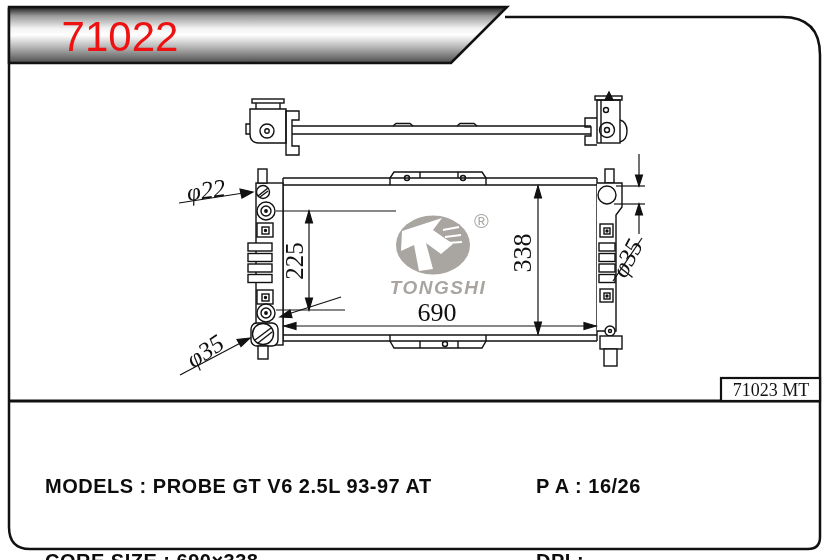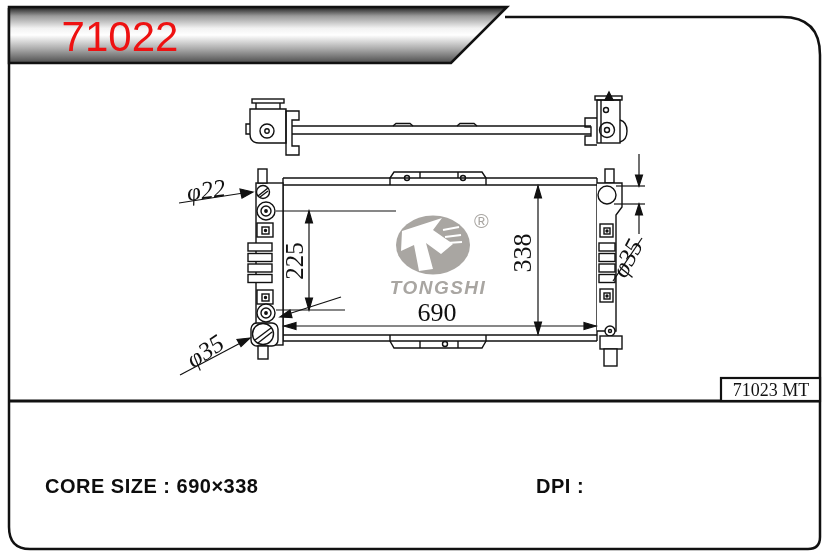--- a/index.html
+++ b/index.html
@@ -208,23 +208,25 @@
     <text class="dim-serif" x="522" y="253" font-size="26" text-anchor="middle" dominant-baseline="central" transform="rotate(-90 522 253)">338</text>
     <text class="dim-italic" x="627" y="258" font-size="25" text-anchor="middle" dominant-baseline="central" transform="rotate(-62 627 258)">φ35</text>
 
     <g>
       <polygon points="9,7 507,7 451,63 9,63" fill="url(#tabGrad)" stroke="#111" stroke-width="2.5"></polygon>
       <text x="120" y="51" font-size="42" text-anchor="middle" fill="#ee1111" font-family="Liberation Sans, DejaVu Sans, sans-serif">71022</text>
     </g>
   </svg>
 
   <div class="spec-col" style="left:45px;top:426px;">
+    <div>MODELS : PROBE GT V6 2.5L 93-97 AT</div>
     <div>CORE SIZE : 690×338</div>
     
     
   </div>
   <div class="spec-col" style="left:536px;top:426px;">
+    <div>P A : 16/26</div>
     <div>DPI :</div>
     
     
   </div>
 
 </div>
 
 </body></html>

